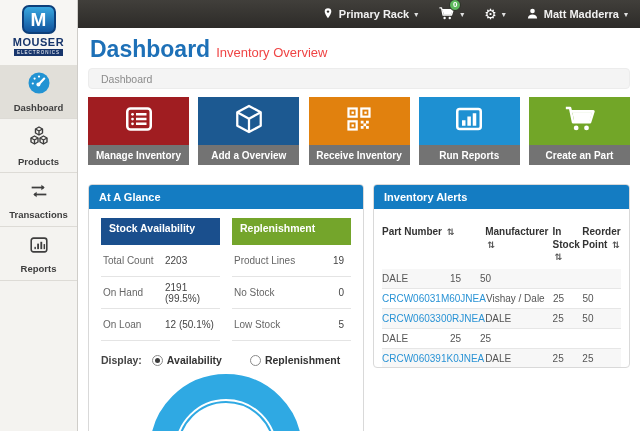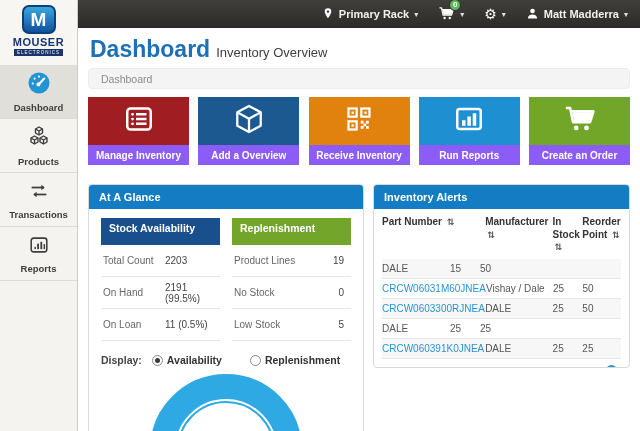--- a/index.html
+++ b/index.html
@@ -37,30 +37,30 @@
   .side-item { height:54px; border-bottom:1px solid #ddдbd6; border-bottom:1px solid #dddbd6;
                display:flex; flex-direction:column; align-items:center; justify-content:center;
                gap:3px; cursor:pointer; }
   .side-item.active { background:#e1dfd9; }
   .side-item .s-label { font-size:9.5px; font-weight:bold; color:#3e3e3e; }
 
   
   .main { position:absolute; left:78px; top:28px; right:0; bottom:0; background:#fff; overflow:hidden; }
   .page-head { padding:8px 12px 0; }
   .page-title { display:inline; color:#1d70b7; font-size:23px; font-weight:bold; }
-  .page-sub { color:#404040; font-size:13px; margin-left:6px; }
+  .page-sub { color:#ef4444; font-size:13px; margin-left:6px; }
   .breadcrumb { margin:5px 10px 0; height:21px; line-height:21px;
                 background:#f4f4f4; border:1px solid #ececec; border-radius:4px;
                 padding:0 12px; font-size:10.5px; color:#8b8b8b; }
 
   
   .actions { display:flex; justify-content:space-between; margin:8px 10px 0; }
   .action-card { width:101px; cursor:pointer; }
   .action-top { height:48px; display:flex; align-items:center; justify-content:center; }
-  .action-label { height:20px; background:#8b5cf6; color:#fff; font-size:10px; font-weight:bold;
+  .action-label { height:20px; background:#737373; color:#fff; font-size:10px; font-weight:bold;
                   display:flex; align-items:center; justify-content:center; white-space:nowrap; }
 
   
   .panels { display:flex; align-items:flex-start; gap:9px; margin:19px 10px 0; }
   .panel { border:1px solid #d9d9d9; border-radius:4px; background:#fff; overflow:hidden; }
   .panel-header { color:#fff; font-weight:bold; font-size:11px; height:24px; line-height:24px; padding:0 10px; }
   .glance-panel { width:276px; height:400px; }
   .alerts-panel { flex:1; height:184px; display:flex; flex-direction:column; }
 
   .glance-tables { display:flex; justify-content:space-between; padding:9px 12px 0; }
@@ -83,21 +83,21 @@
   .donut { width:152px; height:152px; margin:8px auto 0; border-radius:50%;
            border:25px solid #2fa9e3; position:relative; }
   .donut-inner-ring { position:absolute; top:2px; left:2px; right:2px; bottom:2px;
                       border:2px solid #2fa9e3; border-radius:50%; }
   .donut-text { position:absolute; top:0; left:0; right:0; bottom:0;
                 display:flex; flex-direction:column; align-items:center; justify-content:center; }
   .donut-label { font-size:19px; font-weight:bold; color:#1a1a1a; }
   .donut-value { font-size:14px; color:#222; margin-top:2px; }
 
   
-  .alerts-table { padding:0 8px; font-size:10px; }
+  .alerts-table { padding:10px 8px; font-size:10px; }
   .a-head { display:flex; padding:7px 0 5px; font-weight:bold; color:#333; line-height:1.25; }
   .a-row { display:flex; align-items:center; height:20px; border-bottom:1px solid #e6e6e6; color:#555; }
   .a-row.striped { background:#f7f7f7; }
   .c0 { width:104px; } .c1 { width:68px; } .c2 { width:30px; } .c3 { width:39px; }
   .part-link { color:#2a93d5; cursor:pointer; }
   .sort-glyph { font-family:"DejaVu Sans",sans-serif; font-size:9px; color:#555; margin-left:2px; }
   .alerts-footer { margin-top:auto; display:flex; justify-content:flex-end; align-items:center; gap:4px;
                    padding:6px 12px 8px; font-size:10.5px; color:#2a93d5; cursor:pointer; }
   .circle-arrow { width:11px; height:11px; border-radius:50%; background:#2a93d5; color:#fff;
                   font-size:9px; line-height:10px; text-align:center; font-weight:bold; }
@@ -262,21 +262,21 @@
       </div>
       <div class="action-card">
         <div class="action-top" style="background: rgb(114, 166, 40);">
           <span><svg width="34" height="30" viewBox="0 0 24 20">
               <path d="M2 2.2h3l2.1 10h12l2.4-7.6H6" stroke="#fff" stroke-width="1.8" fill="none" stroke-linejoin="round"></path>
               <polygon points="6.6,5.2 20.6,5.2 18.7,11.6 7.9,11.6" fill="#fff"></polygon>
               <circle cx="9.3" cy="16.3" r="1.7" fill="#fff"></circle>
               <circle cx="16.6" cy="16.3" r="1.7" fill="#fff"></circle>
             </svg></span>
         </div>
-        <div class="action-label">Create an Order</div>
+        <div class="action-label">Create an Part</div>
       </div>
     </div>
 
   <div class="panels">
 
     <div class="panel glance-panel">
       <div class="panel-header" id="glanceHeader" style="background: rgb(20, 124, 194);">At A Glance</div>
 
       <div class="glance-tables">
         <div class="mini-table left-vals">
@@ -285,21 +285,21 @@
               <div class="mini-row">
                 <span class="m-label">Total Count</span>
                 <span class="m-value">2203</span>
               </div>
               <div class="mini-row">
                 <span class="m-label">On Hand</span>
                 <span class="m-value">2191 (99.5%)</span>
               </div>
               <div class="mini-row">
                 <span class="m-label">On Loan</span>
-                <span class="m-value">11 (0.5%)</span>
+                <span class="m-value">12 (50.1%)</span>
               </div>
             </div>
         </div>
         <div class="mini-table right-vals">
           <div class="mini-head" id="replHead" style="background: rgb(116, 165, 43);">Replenishment</div>
           <div id="replRows">
               <div class="mini-row">
                 <span class="m-label">Product Lines</span>
                 <span class="m-value">19</span>
               </div>

